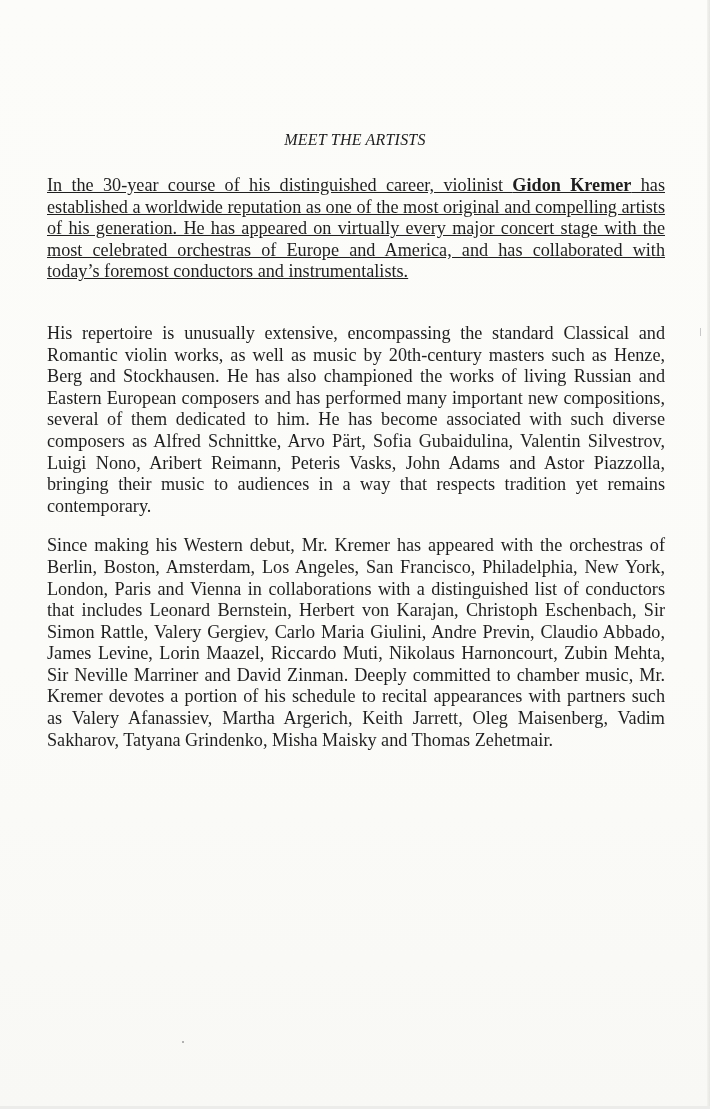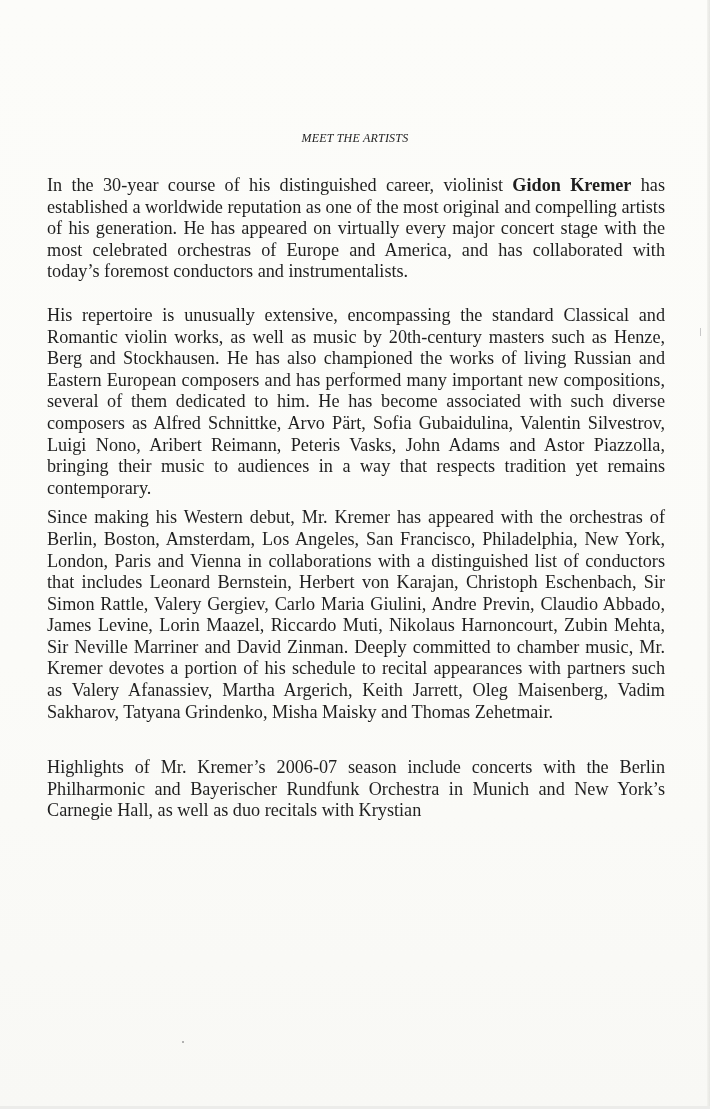--- a/index.html
+++ b/index.html
@@ -32,39 +32,39 @@
     left: 0; bottom: 0;
     width: 710px; height: 3px;
     background: #ececea;
   }
   .title {
     position: absolute;
     top: 131px;
     left: 0; width: 710px;
     text-align: center;
     font-style: italic;
-    font-size: 12px;
+    font-size: 16px;
     letter-spacing: 0.2px;
     color: #1c1c1c;
   }
   .content {
     position: absolute;
     left: 47px;
     top: 175px;
     width: 618px;
   }
   .para {
     margin: 0;
     font-size: 18.2px;
     line-height: 21.6px;
     text-align: justify;
     text-align-last: left;
   }
-  .p1 { margin-bottom: 22px; }
-  .p2 { margin-bottom: 8px; }
+  .p1 { margin-bottom: 40px; text-decoration: underline; }
+  .p2 { margin-bottom: 18px; }
   .p3 { margin-bottom: 34px; }
   .bold { font-weight: bold; }
   .speck {
     position: absolute;
     left: 182px;
     top: 1041px;
     width: 2px; height: 2px;
     border-radius: 50%;
     background: #9a9a9a;
   }
@@ -85,18 +85,17 @@
 
   <div class="title">MEET THE ARTISTS</div>
 
   <div class="content">
     <p class="para p1"><span>In the 30-year course of his distinguished career, violinist </span><span class="bold">Gidon Kremer</span><span> has established a worldwide reputation as one of the most original and compelling artists of his generation.  He has appeared on virtually every major concert stage with the most celebrated orchestras of Europe and America, and has collaborated with today’s foremost conductors and instrumentalists.</span></p>
 
     <p class="para p2">His repertoire is unusually extensive, encompassing the standard Classical and Romantic violin works, as well as music by 20th-century masters such as Henze, Berg and Stockhausen.  He has also championed the works of living Russian and Eastern European composers and has performed many important new compositions, several of them dedicated to him.  He has become associated with such diverse composers as Alfred Schnittke, Arvo Pärt, Sofia Gubaidulina, Valentin Silvestrov, Luigi Nono, Aribert Reimann, Peteris Vasks, John Adams and Astor Piazzolla, bringing their music to audiences in a way that respects tradition yet remains contemporary.</p>
 
     <p class="para p3">Since making his Western debut, Mr. Kremer has appeared with the orchestras of Berlin, Boston, Amsterdam, Los Angeles, San Francisco, Philadelphia, New York, London, Paris and Vienna in collaborations with a distinguished list of conductors that includes Leonard Bernstein, Herbert von Karajan, Christoph Eschenbach, Sir Simon Rattle, Valery Gergiev, Carlo Maria Giulini, Andre Previn, Claudio Abbado, James Levine, Lorin Maazel, Riccardo Muti, Nikolaus Harnoncourt, Zubin Mehta, Sir Neville Marriner and David Zinman. Deeply committed to chamber music, Mr. Kremer devotes a portion of his schedule to recital appearances with partners such as Valery Afanassiev, Martha Argerich, Keith Jarrett, Oleg Maisenberg, Vadim Sakharov, Tatyana Grindenko, Misha Maisky and Thomas Zehetmair.</p>
 
-    <p class="para p4">Highlights of Mr. Kremer’s 2006-07 season include concerts with the Berlin Philharmonic and Bayerischer Rundfunk Orchestra in Munich and New York’s Carnegie Hall, as well as duo recitals with Krystian</p>
   </div>
 
   <div class="speck"></div>
   <div class="tick-mark"></div>
 </div>
 
 </body></html>

